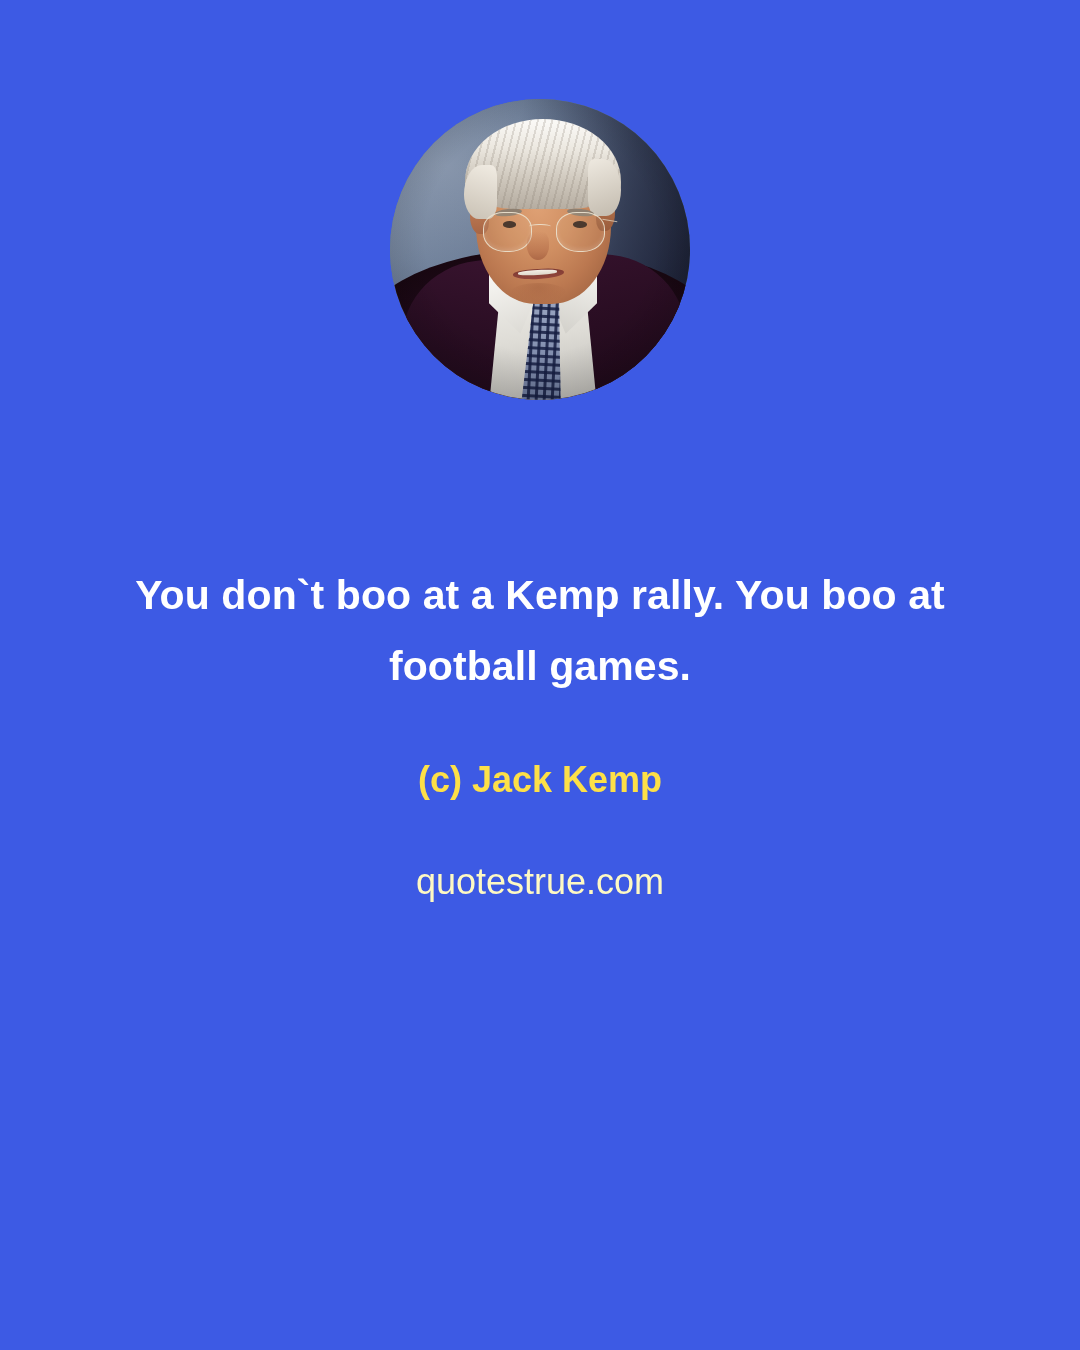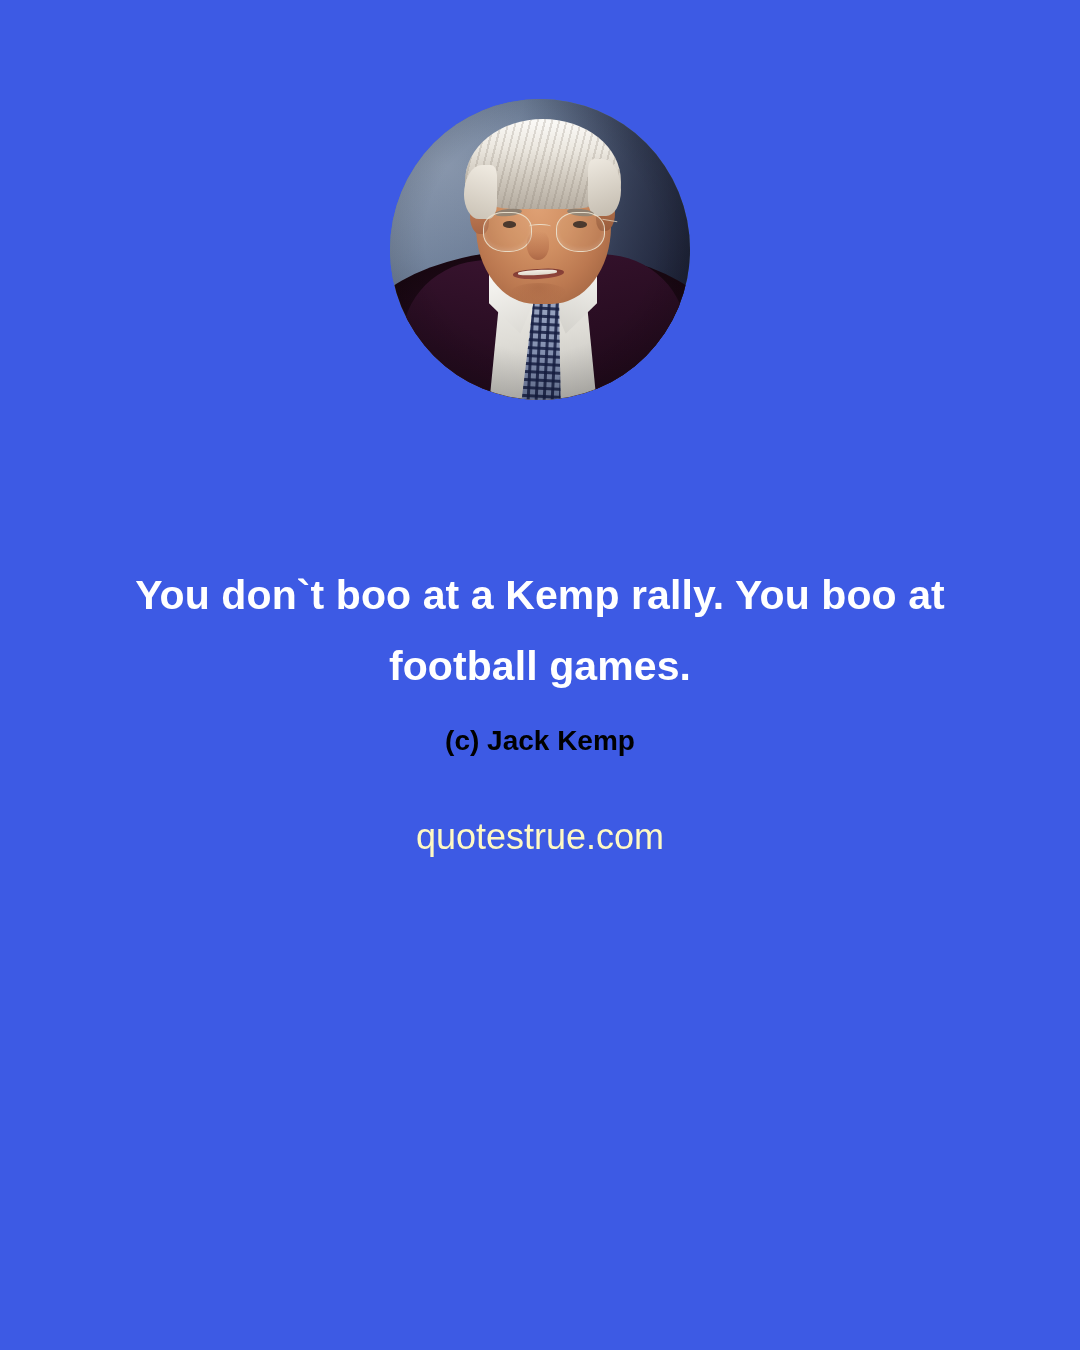--- a/index.html
+++ b/index.html
@@ -339,25 +339,25 @@
   .quote {
     color: #ffffff;
     font-size: 41px;
     font-weight: 700;
     line-height: 1.72;
     letter-spacing: .1px;
     margin: 0;
   }
 
   .author {
-    color: #000000;
-    font-size: 28px;
+    color: #fde047;
+    font-size: 36px;
     font-weight: 700;
     line-height: 1.6;
-    margin: 18px 0 0 0;
+    margin: 50px 0 0 0;
   }
 
   .site {
     color: #fef9c3;
     font-size: 36px;
     font-weight: 400;
     line-height: 1.6;
     margin: 44px 0 0 0;
   }
 </style>

